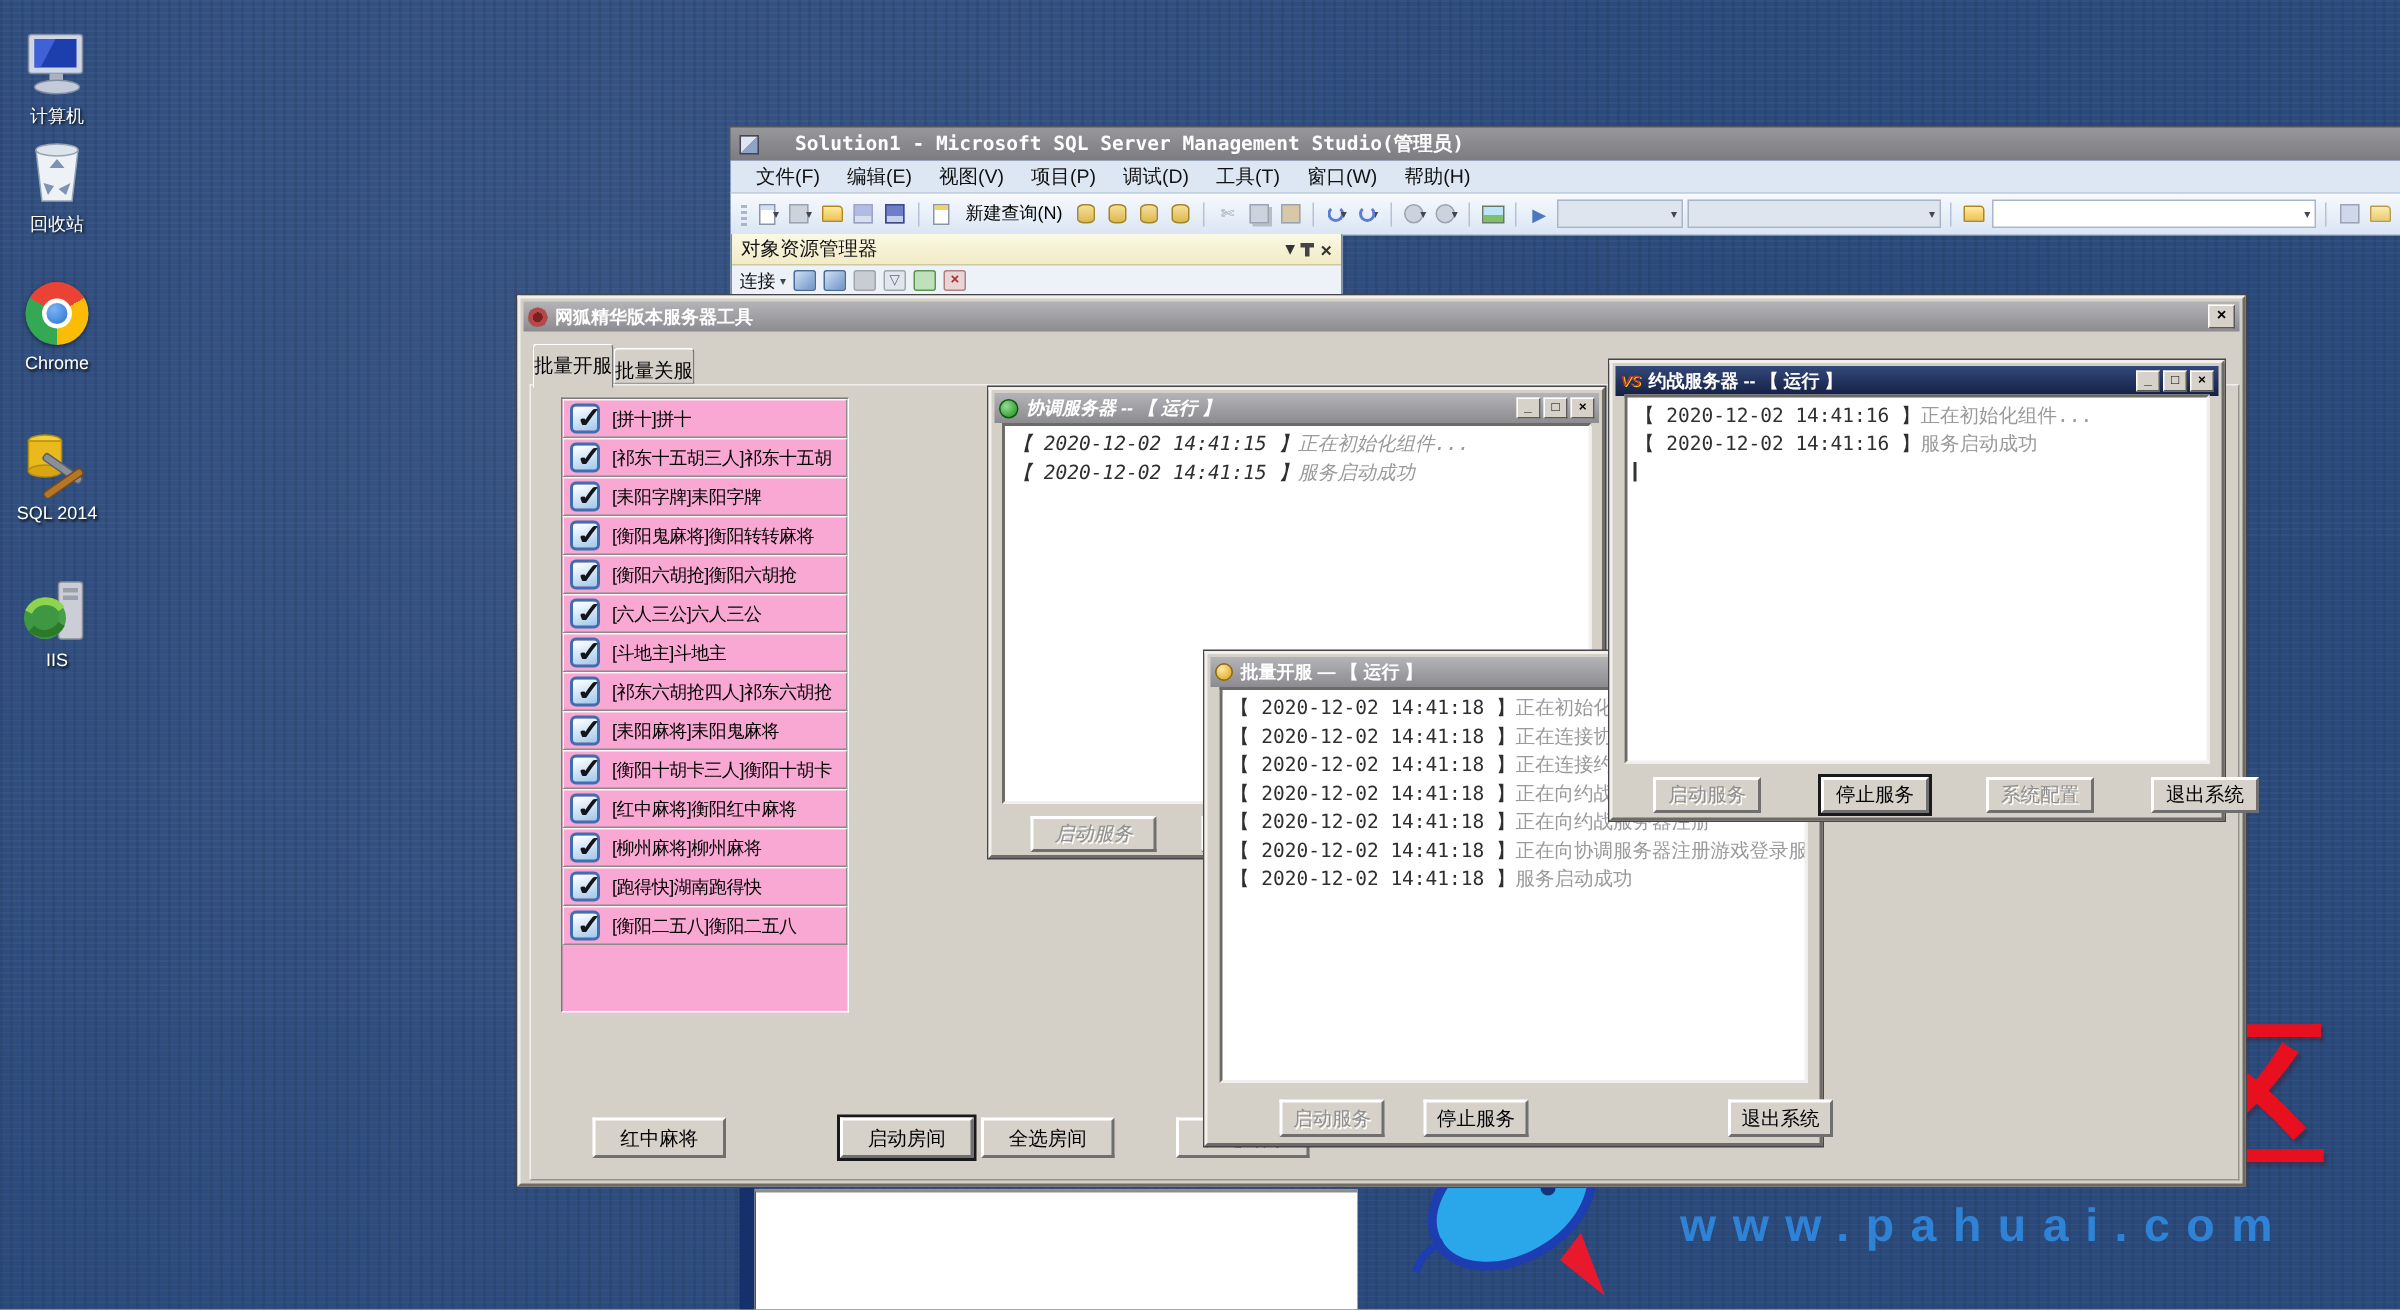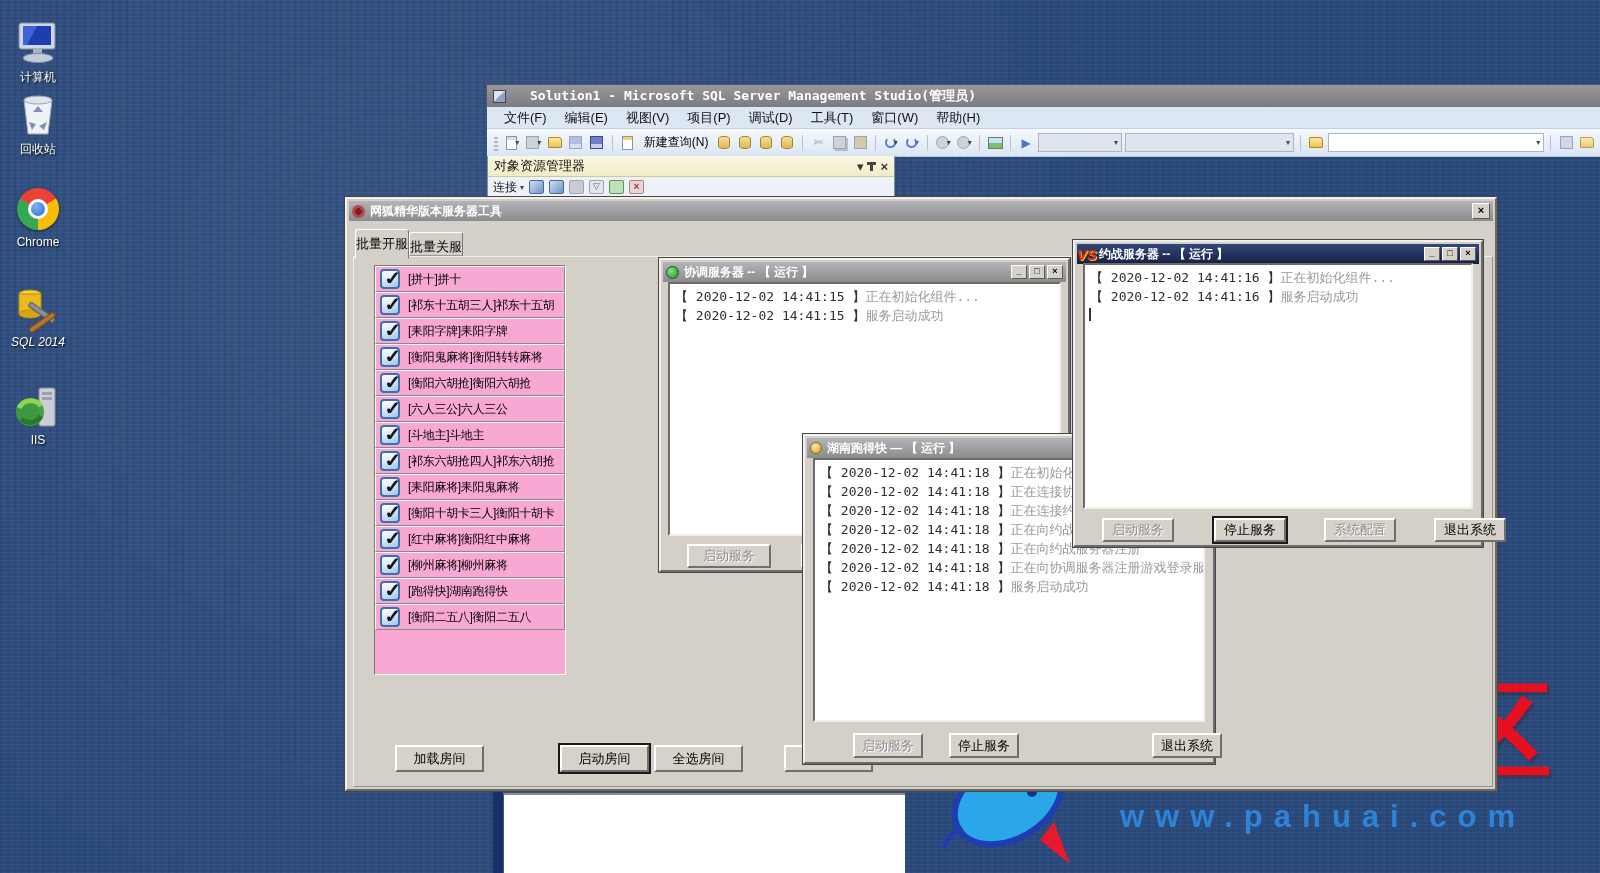--- a/index.html
+++ b/index.html
@@ -93,26 +93,26 @@
      color:#14141c; text-shadow:1px 0 0 #14141c; }
   .room-label { font-size:12px; line-height:15px; color:#000; letter-spacing:-0.3px; }
 
   
   .srv-log { position:absolute; background:#fff; border:2px solid; border-color:#6e6a66 #f2f0ec #f2f0ec #6e6a66;
      font-family:"DejaVu Sans Mono","Liberation Mono",monospace; font-size:13px; line-height:19px;
      padding:3px 0 0 5px; overflow:hidden; }
   .log-line { white-space:nowrap; }
   .log-time { color:#2f2f2f; }
   .log-msg  { color:#9a9a9a; }
-  #coordwin { left:659px; top:258px; width:411px; height:314px; z-index:4; }
+  #coordwin { left:659px; top:258px; width:411px; height:314px; z-index:4;font-style:italic; }
   #loginwin { left:803px; top:434px; width:412px; height:330px; z-index:5; }
   #matchwin { left:1073px; top:240px; width:410px; height:307px; z-index:6; }
   .icon-coord { width:13px; height:13px; border-radius:50%; background:radial-gradient(circle at 35% 35%,#8fe08f,#1f8a1f); border:1px solid #0c5c0c; }
   .icon-login { width:12px; height:12px; border-radius:50%; background:radial-gradient(circle at 35% 30%,#ffe9a0,#d8a018); border:1px solid #8a6a10; }
-  .icon-match { font-size:15px; font-weight:bold; color:#e03010; text-shadow:1px 1px 0 #f5c518; font-style:italic; }
+  .icon-match { font-size:10px; font-weight:normal; color:#e03010; text-shadow:1px 1px 0 #f5c518; font-style:italic; }
   .icon-gear { width:13px; height:13px; border-radius:50%; background:radial-gradient(circle,#7a2020 35%,#b5494a 36% 70%,#7a2020 71%); }
   .caret { position:absolute; left:6px; top:44px; width:2px; height:13px; background:#333; }
 
   
   #navstrip { left:493px; top:791px; width:10px; height:82px; background:#16306b; z-index:2; position:absolute; }
   #whitewin { left:503px; top:793px; width:402px; height:80px; background:#fff; border-top:2px solid #8d8d8d; border-left:1px solid #555; z-index:2; position:absolute; }
 
   
   #wm { z-index:9; pointer-events:none; }
   #wm-brand { position:absolute; left:1122px; top:676px; font-size:106px; font-weight:bold; color:#e8101f;
@@ -154,21 +154,21 @@
     <div class="art">
       <div class="chrome-ball">
           <div class="chrome-inner">
             <div class="chrome-core"></div>
           </div>
         </div>
     </div>
     <div class="lbl">Chrome</div>
   </div>
 
-  <div class="dicon" style="top:286px;font-style:italic;">
+  <div class="dicon" style="top:286px;">
     <div class="art">
       <svg width="46" height="46" viewBox="0 0 46 46">
         <ellipse cx="15" cy="8" rx="11" ry="4" fill="#f5cf3a" stroke="#b08f10"></ellipse>
         <rect x="4" y="8" width="22" height="20" fill="#eaba1d" stroke="#b08f10"></rect>
         <ellipse cx="15" cy="28" rx="11" ry="4" fill="#d9a612" stroke="#b08f10"></ellipse>
         <rect x="12" y="24" width="30" height="5" rx="2" transform="rotate(35 27 26)" fill="#8a8f98" stroke="#5a5f68"></rect>
         <rect x="12" y="34" width="30" height="5" rx="2" transform="rotate(-35 27 36)" fill="#b5762a" stroke="#7a4c14"></rect>
       </svg>
     </div>
     <div class="lbl">SQL 2014</div>
@@ -397,21 +397,21 @@
           <span class="room-check"></span>
           <span class="room-label">[跑得快]湖南跑得快</span>
         </div>
 
         <div class="room-row">
           <span class="room-check"></span>
           <span class="room-label">[衡阳二五八]衡阳二五八</span>
         </div>
       </div>
 
-    <div class="btn" style="left:48px; top:546px; width:89px; height:27px;">加载房间</div>
+    <div class="btn" style="left:48px; top:546px; width:89px; height:27px;">红中麻将</div>
     <div class="btn focusd" style="left:178px; top:546px; width:89px; height:27px;margin-left:35px;">启动房间</div>
     <div class="btn" style="left:307px; top:546px; width:89px; height:27px;">全选房间</div>
     <div class="btn" style="left:437px; top:546px; width:89px; height:27px;">反选房间</div>
   </div>
 
   <div id="coordwin" class="win">
     <div class="titlebar t-inactive">
       <span class="ticon icon-coord"></span>
       <span>协调服务器 -- 【 运行 】</span>
       <span class="winbtns">
@@ -430,21 +430,21 @@
           <span class="log-time">【 2020-12-02 14:41:15 】</span><span class="log-msg">服务启动成功</span>
         </div>
       </div>
     <div class="btn disabled" style="left:26px; top:284px; width:84px; height:24px;">启动服务</div>
     <div class="btn" style="left:140px; top:284px; width:84px; height:24px;">停止服务</div>
   </div>
 
   <div id="loginwin" class="win">
     <div class="titlebar t-inactive">
       <span class="ticon icon-login"></span>
-      <span>湖南跑得快 — 【 运行 】</span>
+      <span>批量开服 — 【 运行 】</span>
       <span class="winbtns">
         <span class="wbtn">_</span>
         <span class="wbtn">□</span>
         <span class="wbtn">×</span>
       </span>
     </div>
     <div class="srv-log" style="left:8px; top:22px; width:392px; height:264px;">
 
         <div class="log-line">
           <span class="log-time">【 2020-12-02 14:41:18 】</span><span class="log-msg">正在初始化组件...</span>

